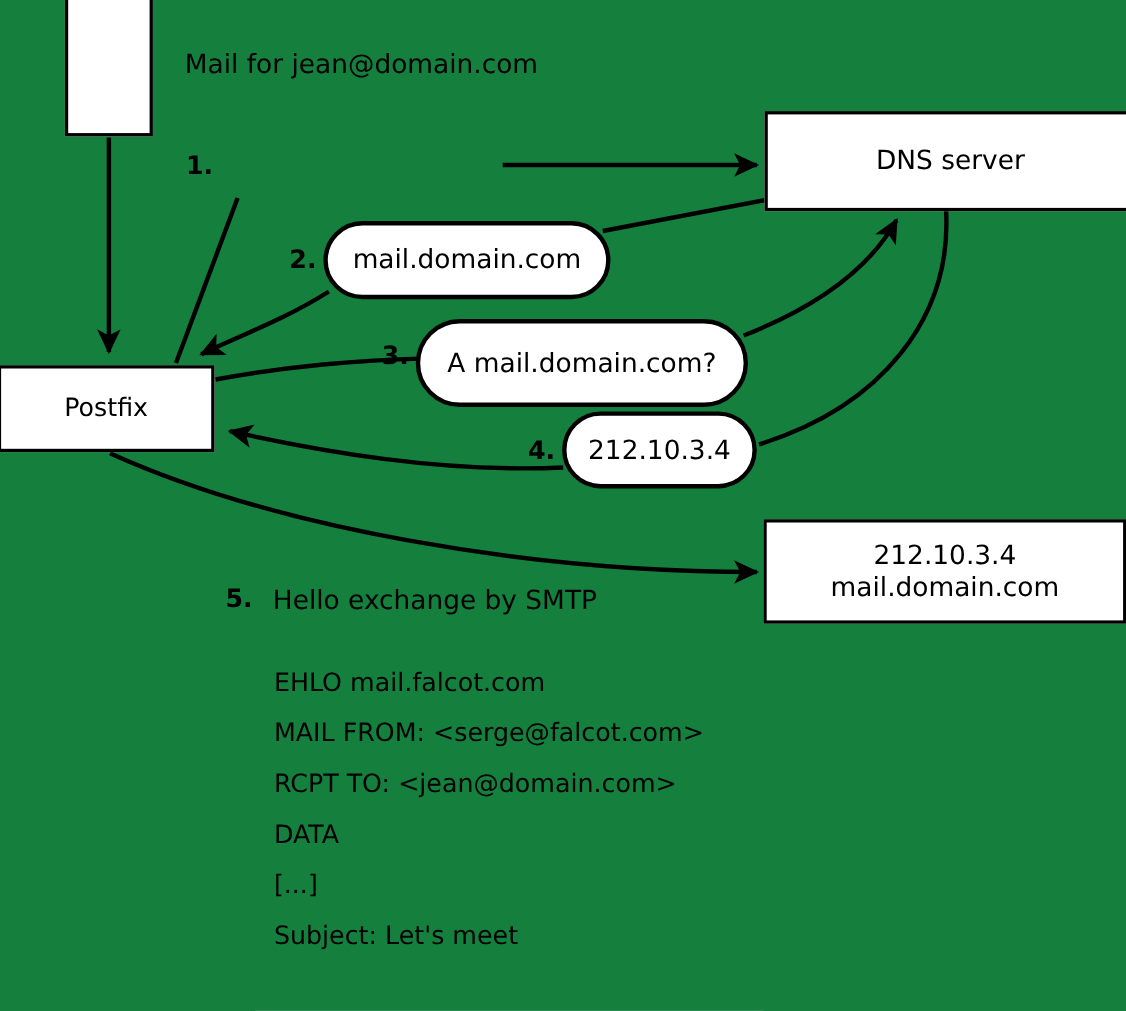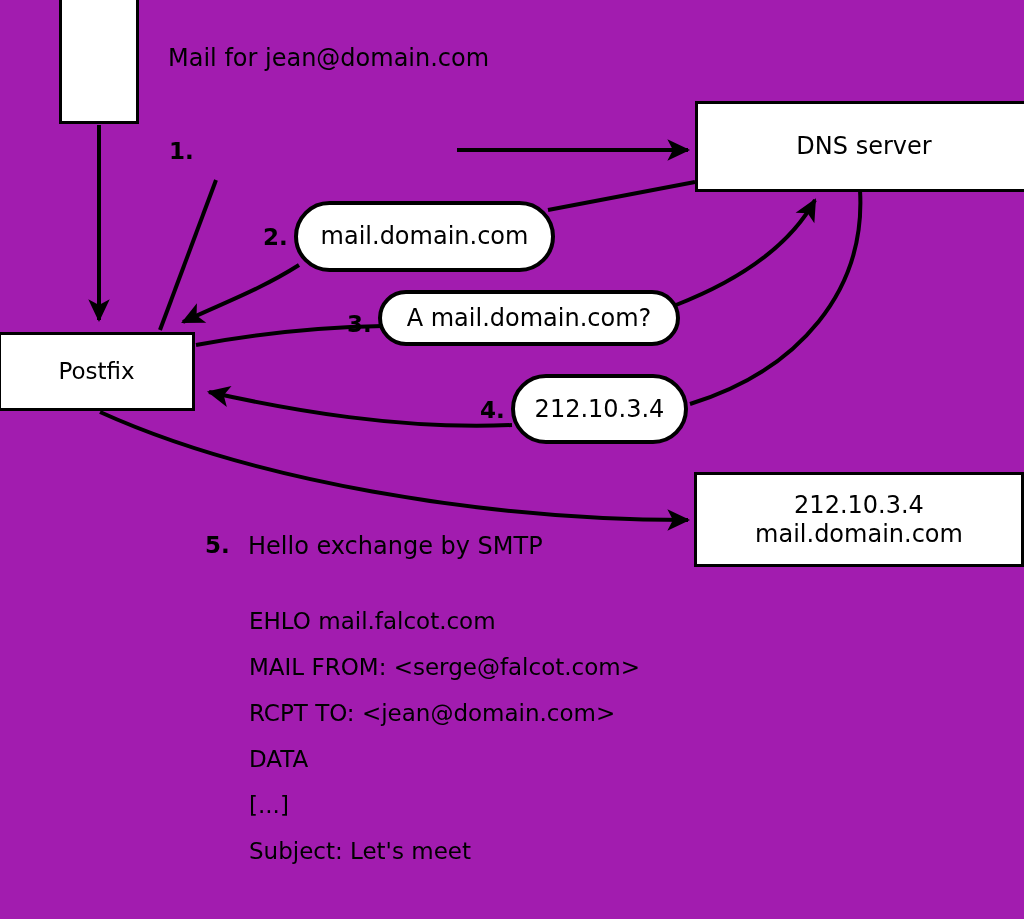--- a/index.html
+++ b/index.html
@@ -8,21 +8,21 @@
     padding: 0;
     background: #ffffff;
   }
   body {
     font-family: "DejaVu Sans", sans-serif;
   }
   #canvas {
     position: relative;
     width: 1024px;
     height: 919px;
-    background: #a21caf;
+    background: #15803d;
     overflow: hidden;
   }
   #arrows {
     position: absolute;
     left: 0;
     top: 0;
     width: 1024px;
     height: 919px;
     pointer-events: none;
   }
@@ -122,21 +122,21 @@
   </div>
 
   <div class="step-num" style="left:169px; top:138px;">1.</div>
 
   <div class="step-num" style="left:263px; top:224px;">2.</div>
   <div class="node pill" style="left:294px; top:201px; width:261px; height:71px; font-size:24px;">
     <span class="node-label">mail.domain.com</span>
   </div>
 
   <div class="step-num" style="left:347px; top:311px;">3.</div>
-  <div class="node pill" style="left:378px; top:290px; width:302px; height:56px; font-size:24px;">
+  <div class="node pill" style="left:378px; top:290px; width:302px; height:80px; font-size:24px;">
     <span class="node-label">A mail.domain.com?</span>
   </div>
 
   <div class="step-num" style="left:480px; top:397px;">4.</div>
   <div class="node pill" style="left:511px; top:374px; width:177px; height:70px; font-size:24px;">
     <span class="node-label">212.10.3.4</span>
   </div>
 
   <div class="step-num" style="left:205px; top:532px;">5.</div>
   <div class="free-text" style="left:248px; top:532px; font-size:24px;">Hello exchange by SMTP</div>

